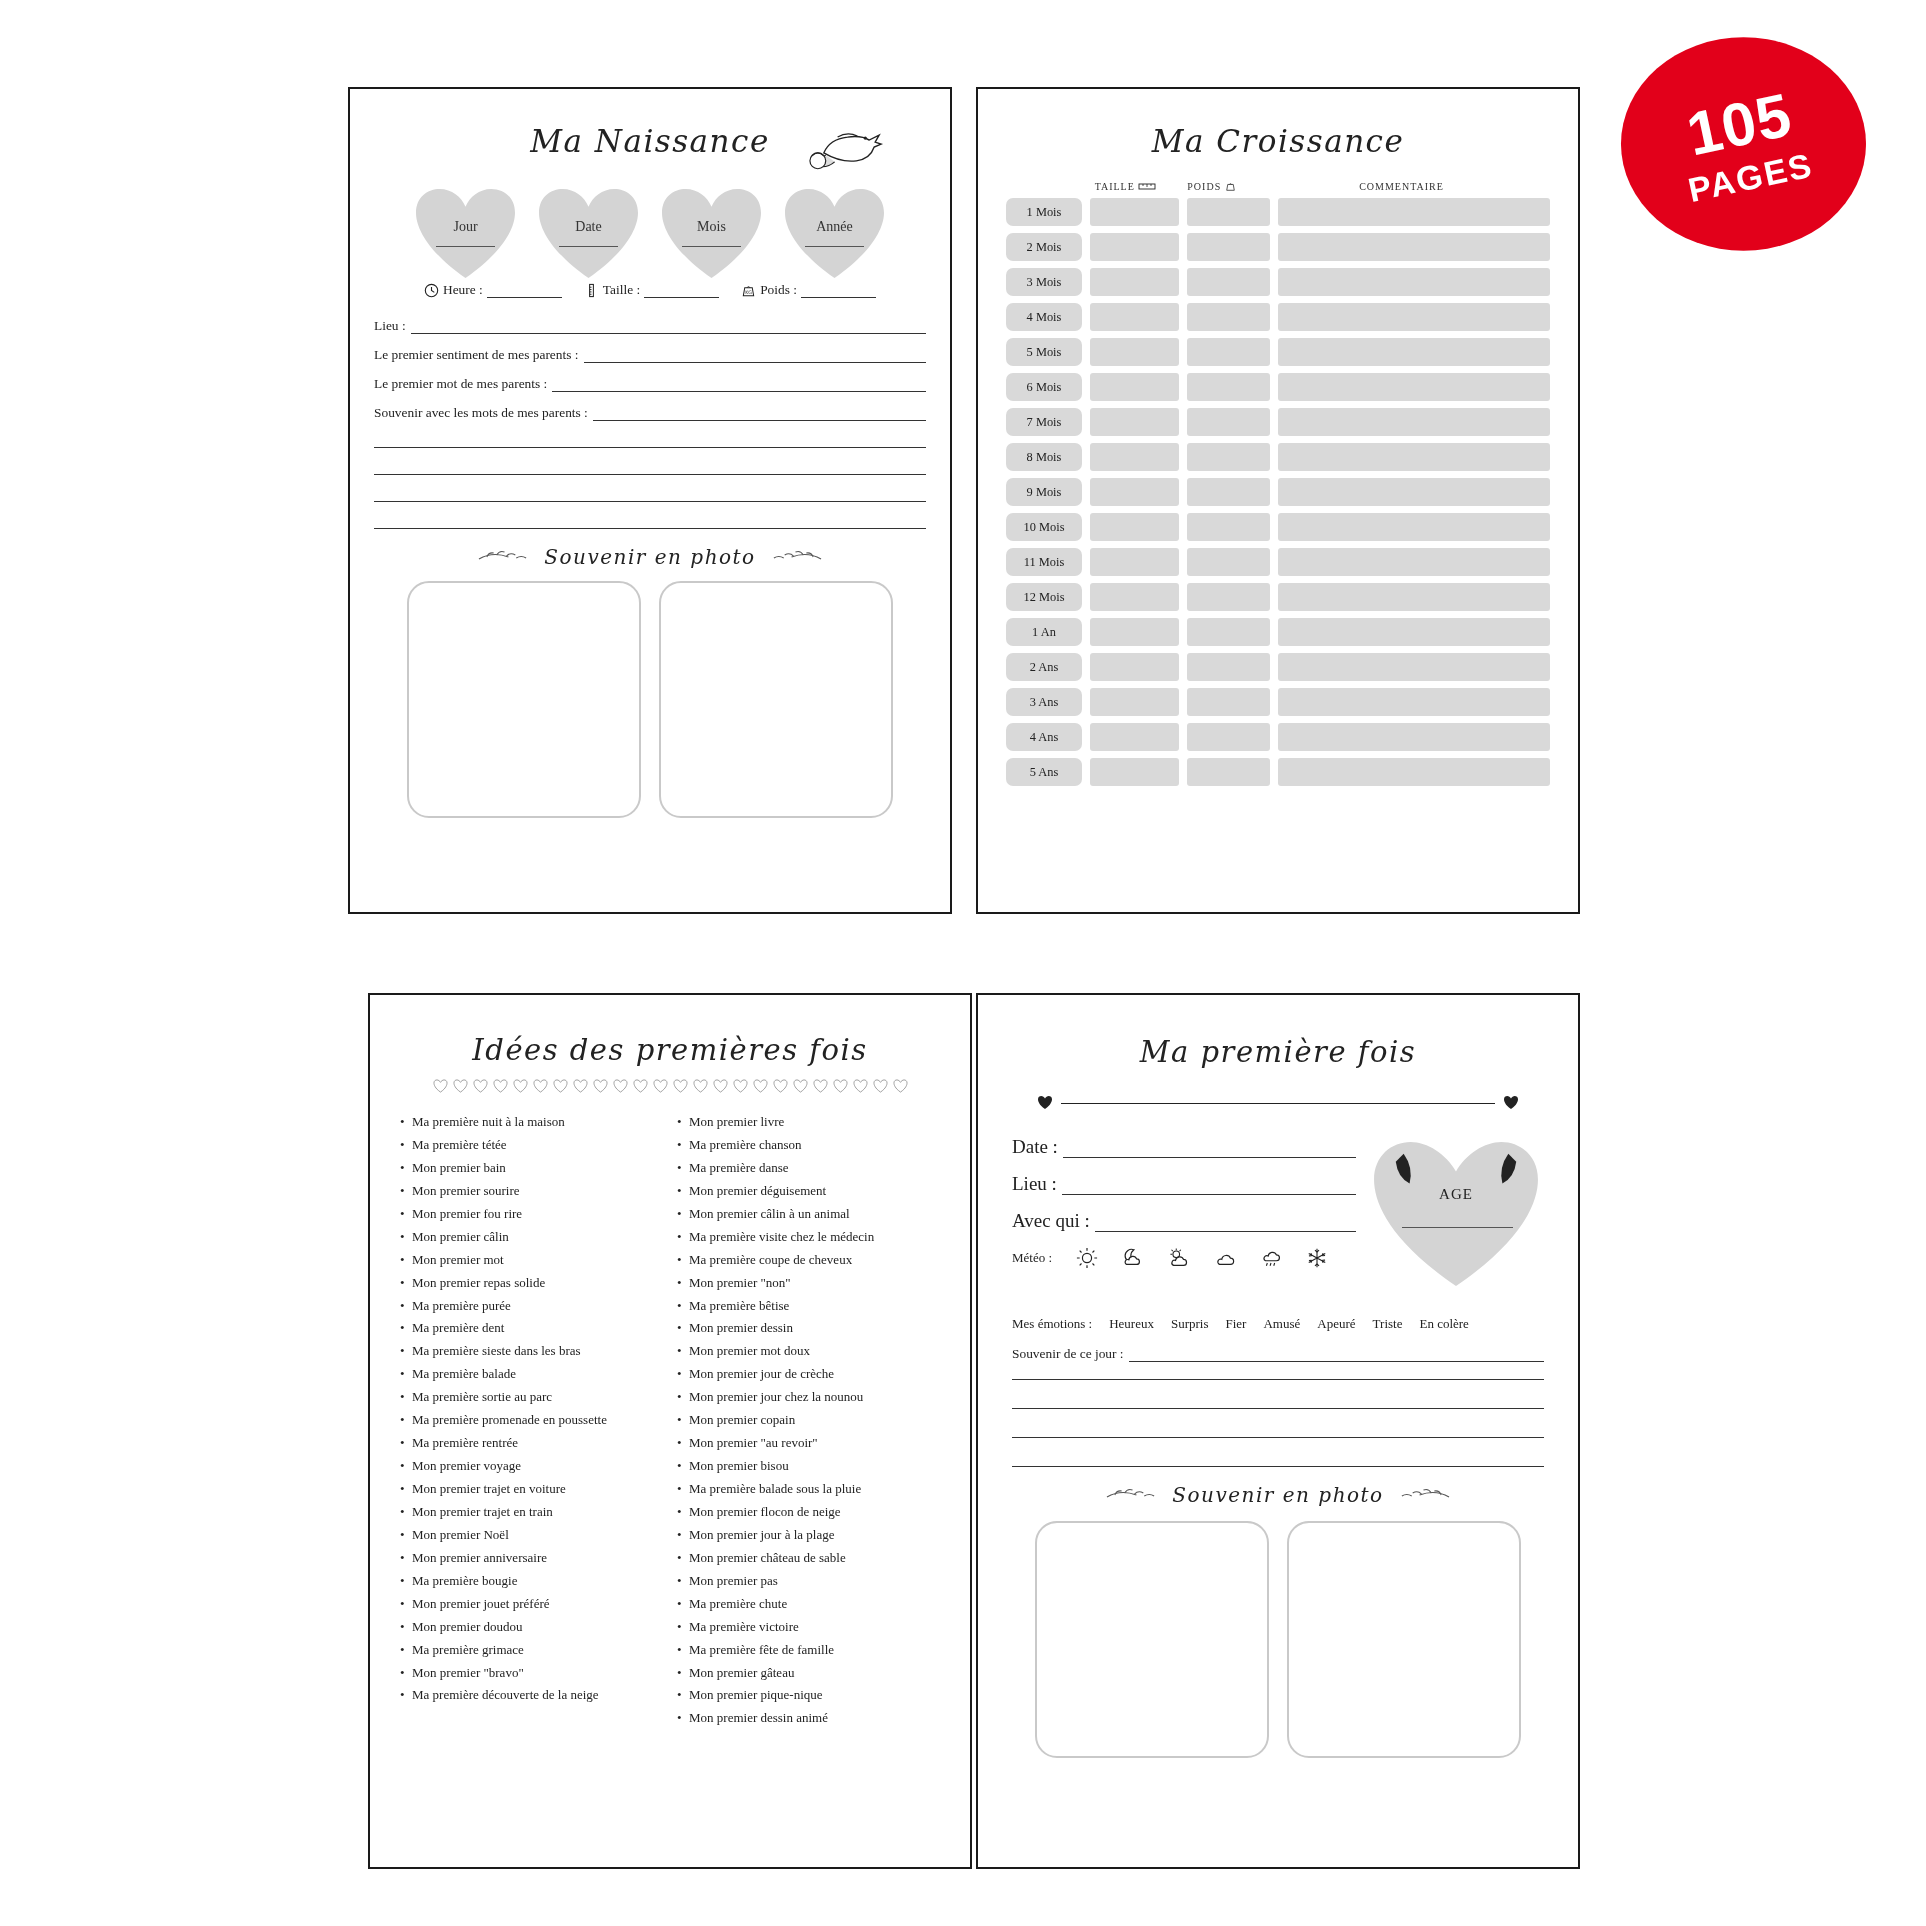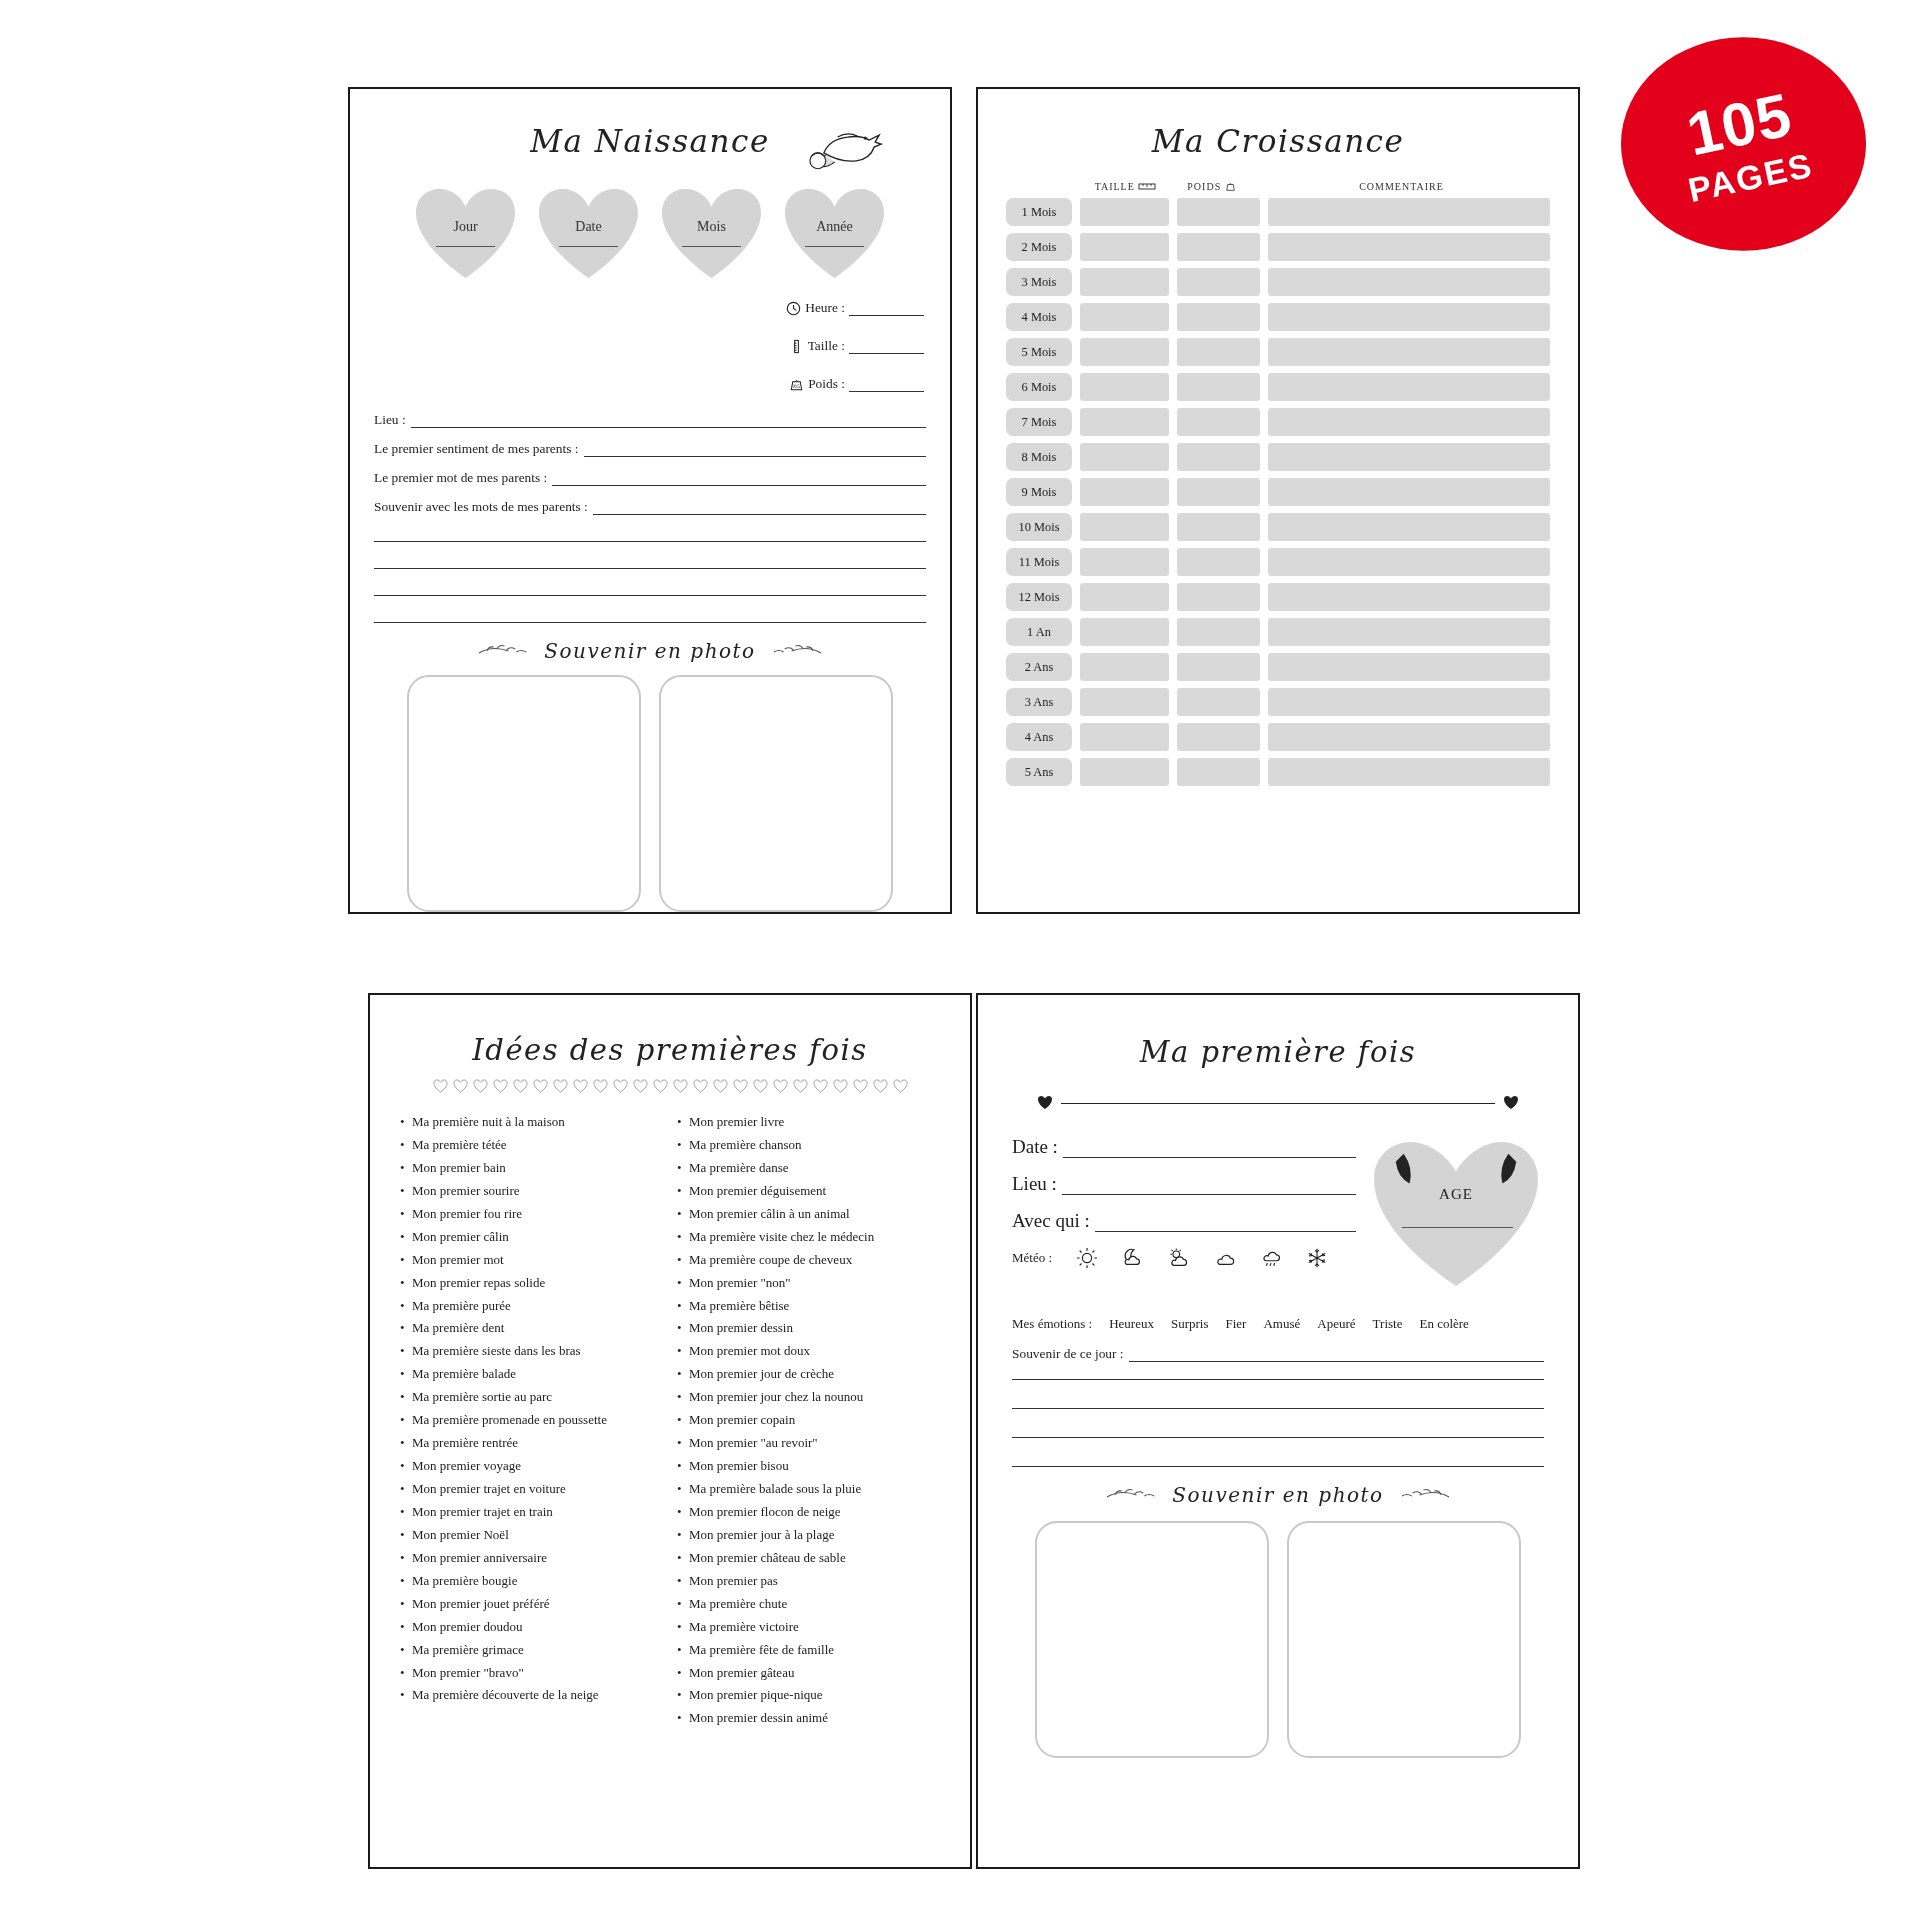--- a/index.html
+++ b/index.html
@@ -55,23 +55,22 @@
     position:absolute;width:100%;text-align:center;top:34px;
     font-size:14px;color:#333;z-index:2;
     font-family:"Liberation Serif",serif;
   }
   .heart-line{
     position:absolute;left:24px;width:59px;top:61px;
     border-bottom:1px solid #555;z-index:2;
   }
   .inline-fields{
     display:flex;justify-content:center;align-items:flex-end;
-    gap:22px;margin-top:18px;padding:0 26px;
+    gap:22px;padding:0 26px;
     font-size:13.4px;
-    flex-direction:column;
   }
   .inline-field{display:flex;align-items:flex-end;gap:4px;}
   .inline-field .lbl{white-space:nowrap;}
   .inline-field .rule{
     display:inline-block;width:75px;border-bottom:1px solid #333;height:12px;
   }
   .mini-icon{width:15px;height:15px;display:inline-block;vertical-align:-2px;}
 
   .lines-block{margin:20px 24px 0 24px;}
   .line-row{
@@ -103,21 +102,21 @@
     letter-spacing:1px;color:#333;text-transform:uppercase;
   }
   .gh-month{width:75px;}
   .gh-taille{width:89px;text-align:center;}
   .gh-poids{width:83px;text-align:center;}
   .gh-comment{flex:1;text-align:center;}
   .growth-row{
     display:flex;align-items:center;margin:0 28px 7px 28px;
   }
   .g-label{
-    width:66px;height:28px;background:#d9d9d9;border-radius:7px;
+    width:76px;height:28px;background:#d9d9d9;border-radius:7px;
     display:flex;align-items:center;justify-content:center;
     font-size:12.4px;color:#222;
   }
   .g-cell{height:28px;background:#d9d9d9;border-radius:3px;margin-left:8px;}
   .g-taille{width:89px;}
   .g-poids{width:83px;}
   .g-comment{flex:1;}
 
   
   .ideas-title{margin-top:38px;font-size:29px;}

